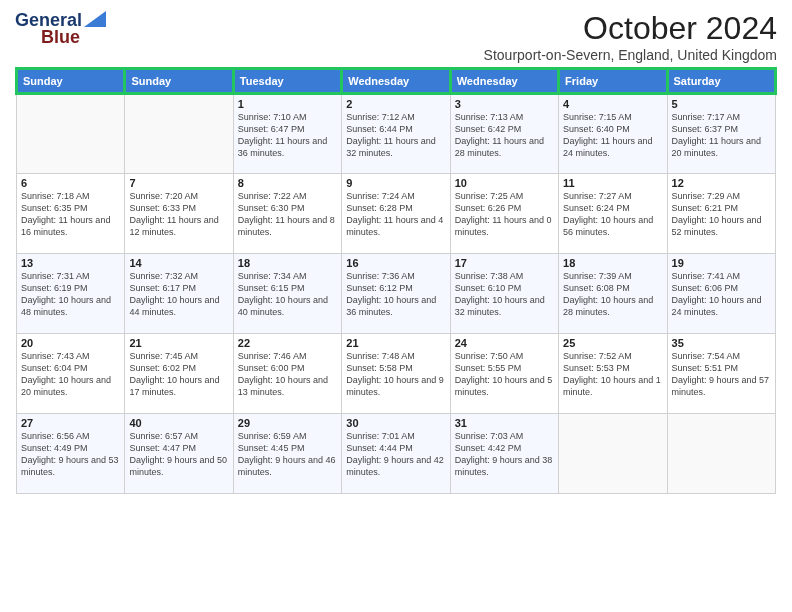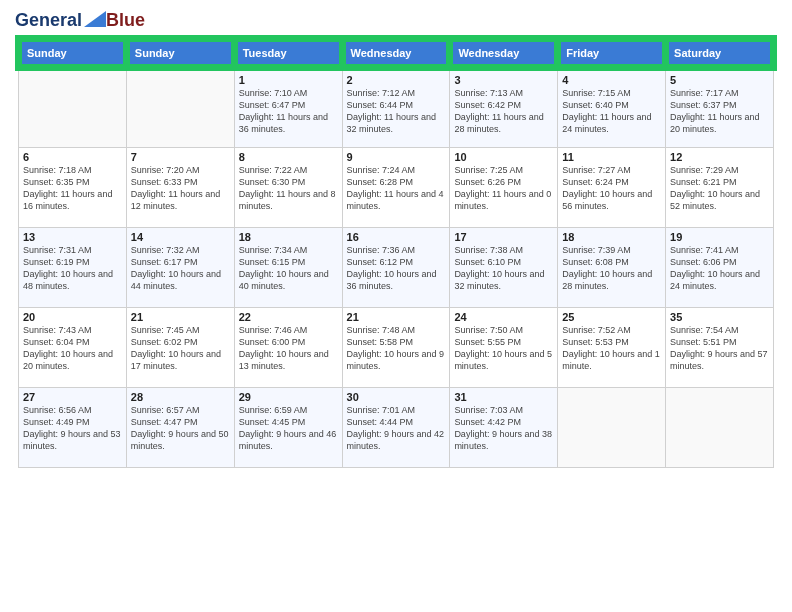--- a/index.html
+++ b/index.html
@@ -16,22 +16,22 @@
       padding: 10px 15px;
     }
     .header {
       display: flex;
       justify-content: space-between;
       align-items: flex-start;
       margin-bottom: 4px;
     }
     .logo {
       display: flex;
-      flex-direction: row;
-      align-items: flex-end;
+      flex-direction: column;
+      align-items: center;
     }
     .logo-row {
       display: flex;
       align-items: center;
     }
     .title-block {
       text-align: right;
     }
     .month-title {
       font-size: 32px;
@@ -47,21 +47,21 @@
       border-collapse: collapse;
       font-size: 9.5px;
     }
     .calendar th {
       background-color: #3a7bd5;
       color: #fff;
       text-align: left;
       padding: 5px 5px;
       font-size: 11px;
       font-weight: bold;
-      border: 7px solid #22c55e;
+      border: 3px solid #22c55e;
     }
     .calendar td {
       vertical-align: top;
       border: 1px solid #d0d0d0;
       padding: 3px 4px;
       width: calc(100%/7);
       height: 80px;
       color: #333;
       background: #fff;
     }
@@ -93,20 +93,24 @@
 <div class="page">
   <div class="header">
     <div class="logo">
       <div class="logo-row">
         <span style="font-size:18px;font-weight:bold;color:#1a3a6e;">General</span>
         <svg width="22" height="16" viewBox="0 0 22 16" style="margin-left:2px;margin-top:-4px;">
           <polygon points="0,16 22,0 22,16" fill="#3a7bd5"></polygon>
         </svg>
       </div>
       <span style="font-size:18px;font-weight:bold;color:#7f1d1d;margin-top:-4px;">Blue</span>
+    </div>
+    <div class="title-block">
+      <div class="month-title">October 2024</div>
+      <div class="location">Stourport-on-Severn, England, United Kingdom</div>
     </div>
   </div>
 
   <table class="calendar">
     <thead>
       <tr>
         <th>Sunday</th>
         <th>Sunday</th>
         <th>Tuesday</th>
         <th>Wednesday</th>
@@ -229,21 +233,21 @@
             <span class="day-num">35</span>
             <div class="day-info">Sunrise: 7:54 AM<br>Sunset: 5:51 PM<br>Daylight: 9 hours and 57 minutes.</div>
           </td>
         </tr>
         <tr>
           <td>
             <span class="day-num">27</span>
             <div class="day-info">Sunrise: 6:56 AM<br>Sunset: 4:49 PM<br>Daylight: 9 hours and 53 minutes.</div>
           </td>
           <td>
-            <span class="day-num">28</span>
+            <span class="day-num">40</span>
             <div class="day-info">Sunrise: 6:57 AM<br>Sunset: 4:47 PM<br>Daylight: 9 hours and 50 minutes.</div>
           </td>
           <td>
             <span class="day-num">29</span>
             <div class="day-info">Sunrise: 6:59 AM<br>Sunset: 4:45 PM<br>Daylight: 9 hours and 46 minutes.</div>
           </td>
           <td>
             <span class="day-num">30</span>
             <div class="day-info">Sunrise: 7:01 AM<br>Sunset: 4:44 PM<br>Daylight: 9 hours and 42 minutes.</div>
           </td>

